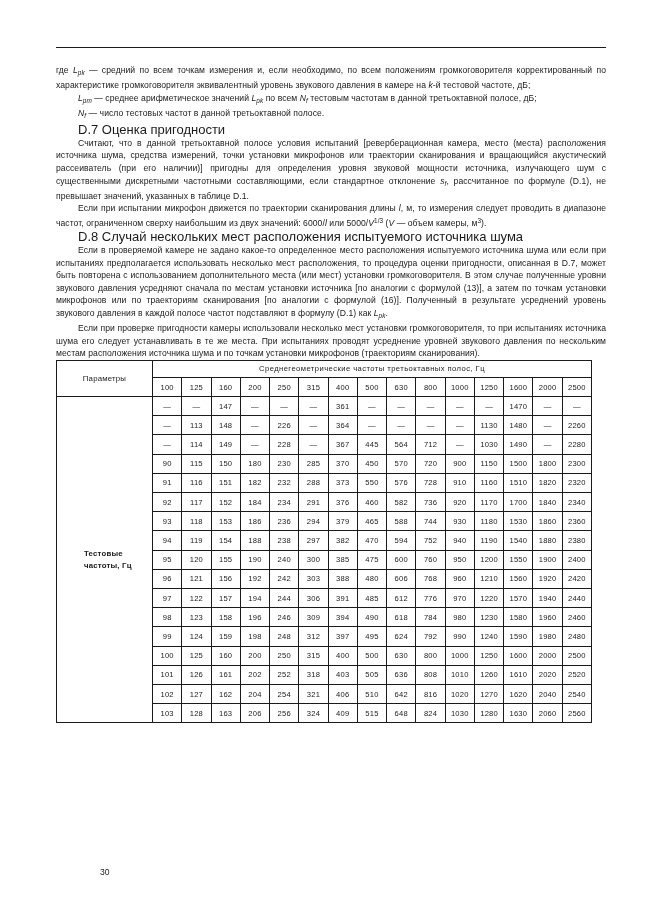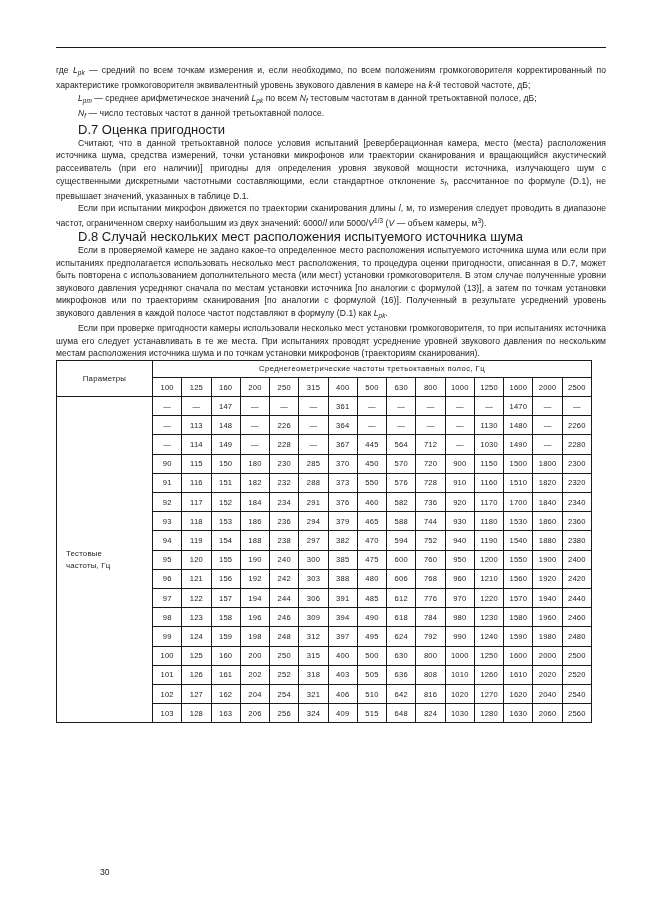--- a/index.html
+++ b/index.html
@@ -87,23 +87,24 @@
     letter-spacing: 0.45px;
   }
   table.freq .param-cell {
     font-size: 7.8px;
     letter-spacing: 0.2px;
     line-height: 11px;
   }
   table.freq .label-cell {
     font-size: 7.8px;
     text-align: left;
-    padding-left: 9px;
+    padding-left: 27px;
     line-height: 11.5px;
     letter-spacing: 0.2px;
+    font-weight: bold;
   }
   table.freq tr.firstdata td { border-top: 1.4px solid #1a1a1a; }
   .page-num {
     position: absolute;
     left: 56px;
     bottom: 36px;
     font-size: 8.6px;
     margin-left: 44px;
   }
 </style>

